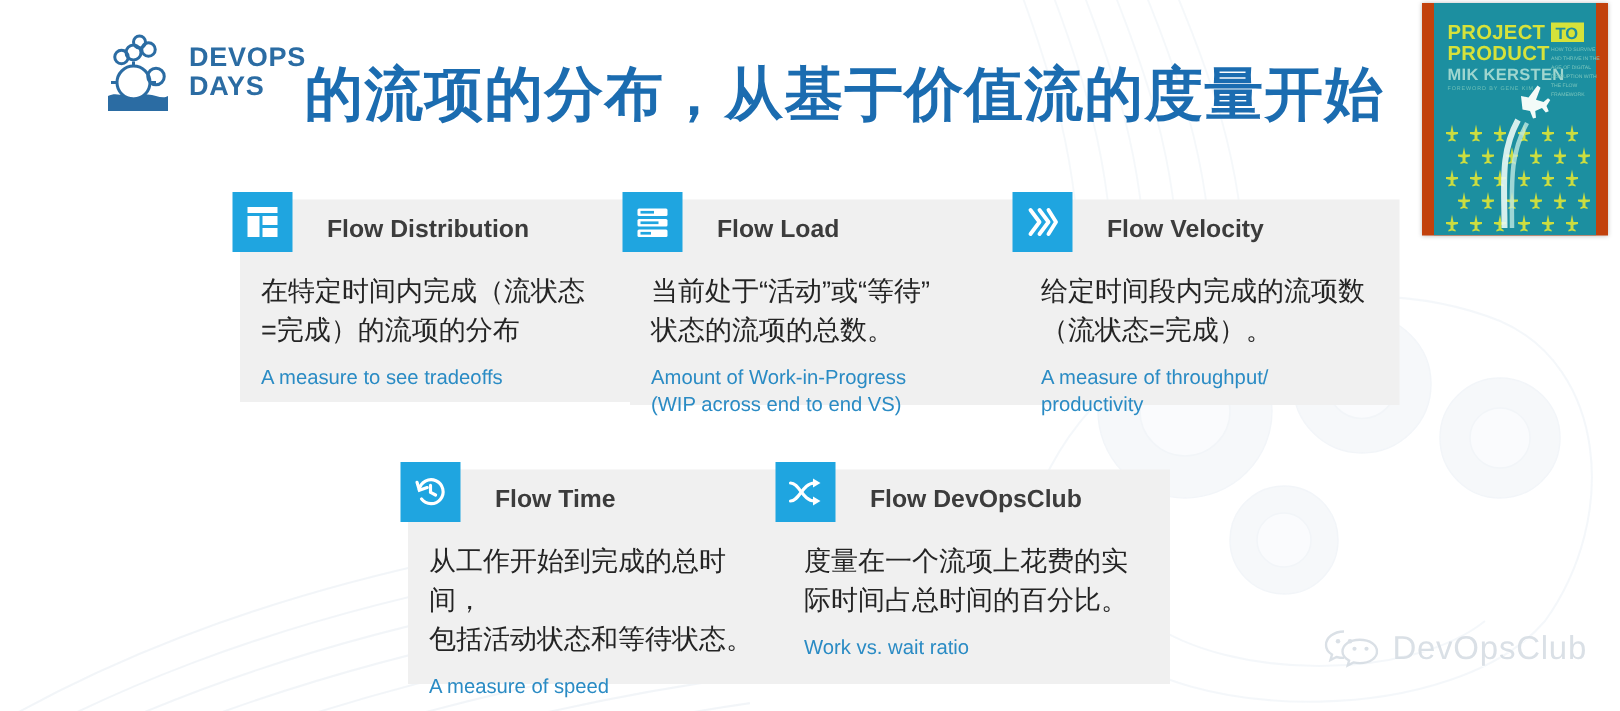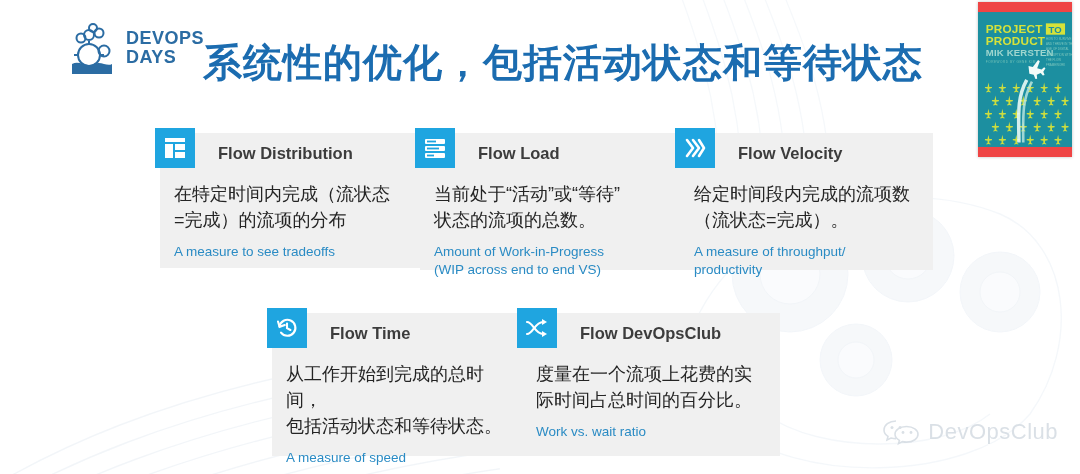--- a/index.html
+++ b/index.html
@@ -78,23 +78,23 @@
     color: #1b6cb0;
     letter-spacing: 1px;
     white-space: nowrap;
   }
 
   
   .book {
     position: absolute;
     right: 8px;
     top: 2px;
-    width: 94px;
+    width: 124px;
     height: 155px;
-    background: #ef4444;
+    background: #c2410c;
     box-shadow: 0 0 3px rgba(0,0,0,0.25);
     overflow: hidden;
   }
   .book svg { display: block; width: 100%; height: 100%; }
 
   
   .card {
     position: absolute;
     background: #f0f0f0;
     padding: 0;
@@ -235,21 +235,21 @@
         <line x1="32" y1="33" x2="36" y2="33"></line>
       </g>
       <path d="M4 42 C 12 38 18 46 26 42 C 33 38.5 39 45 44 42 L44 52 L4 52 Z" fill="#2b6ca3"></path>
     </svg>
     <div class="logo-text">
       <div>DEVOPS</div>
       <div>DAYS</div>
     </div>
   </div>
 
-  <div class="slide-title">系统性的优化，包括活动状态和等待状态</div>
+  <div class="slide-title">的流项的分布，从基于价值流的度量开始</div>
 
   <div class="book">
     <svg viewBox="0 0 108 155">
       <rect x="0" y="0" width="108" height="155" fill="#1c8fa0"></rect>
 
       <g fill="#d6e23a" opacity="0.95">
         <g id="plns">
           <path d="M8 86 l3 0 l1 -5 l1 5 l3 0 l0 1.4 l-3 0.6 l0 2.5 l1.4 0.8 l0 1 l-2.4 -0.6 l-2.4 0.6 l0 -1 l1.4 -0.8 l0 -2.5 l-3 -0.6 Z"></path>
         </g>
         <use href="#plns" x="16" y="0"></use>

